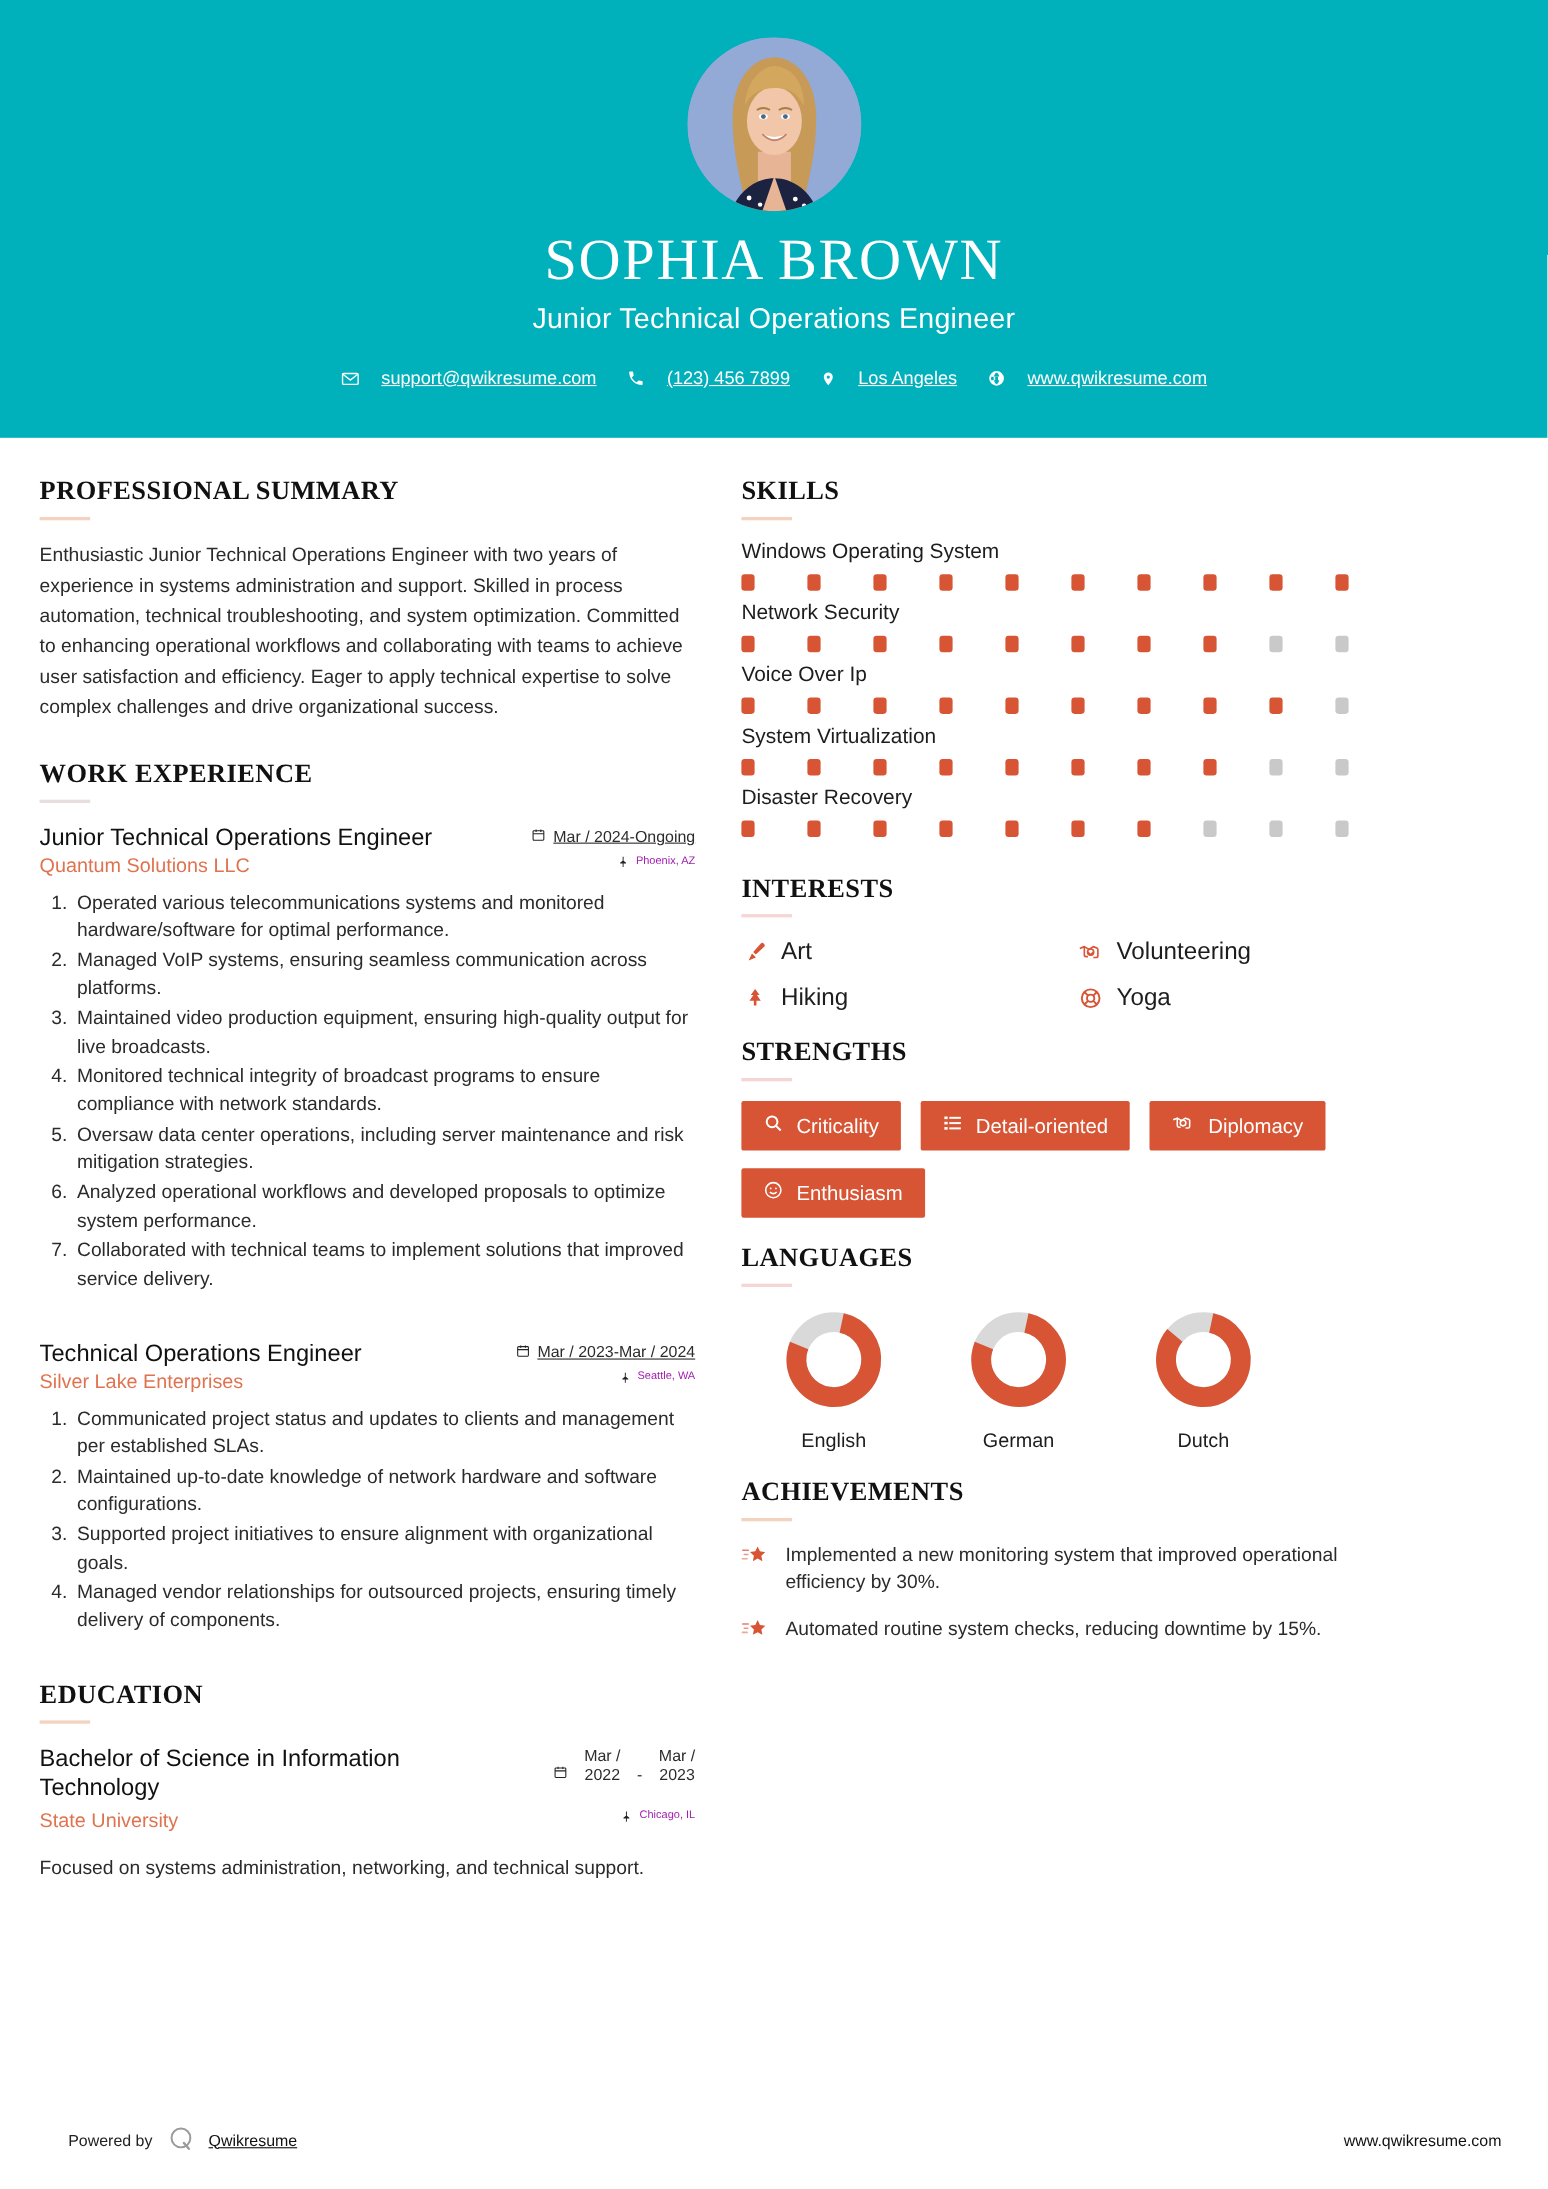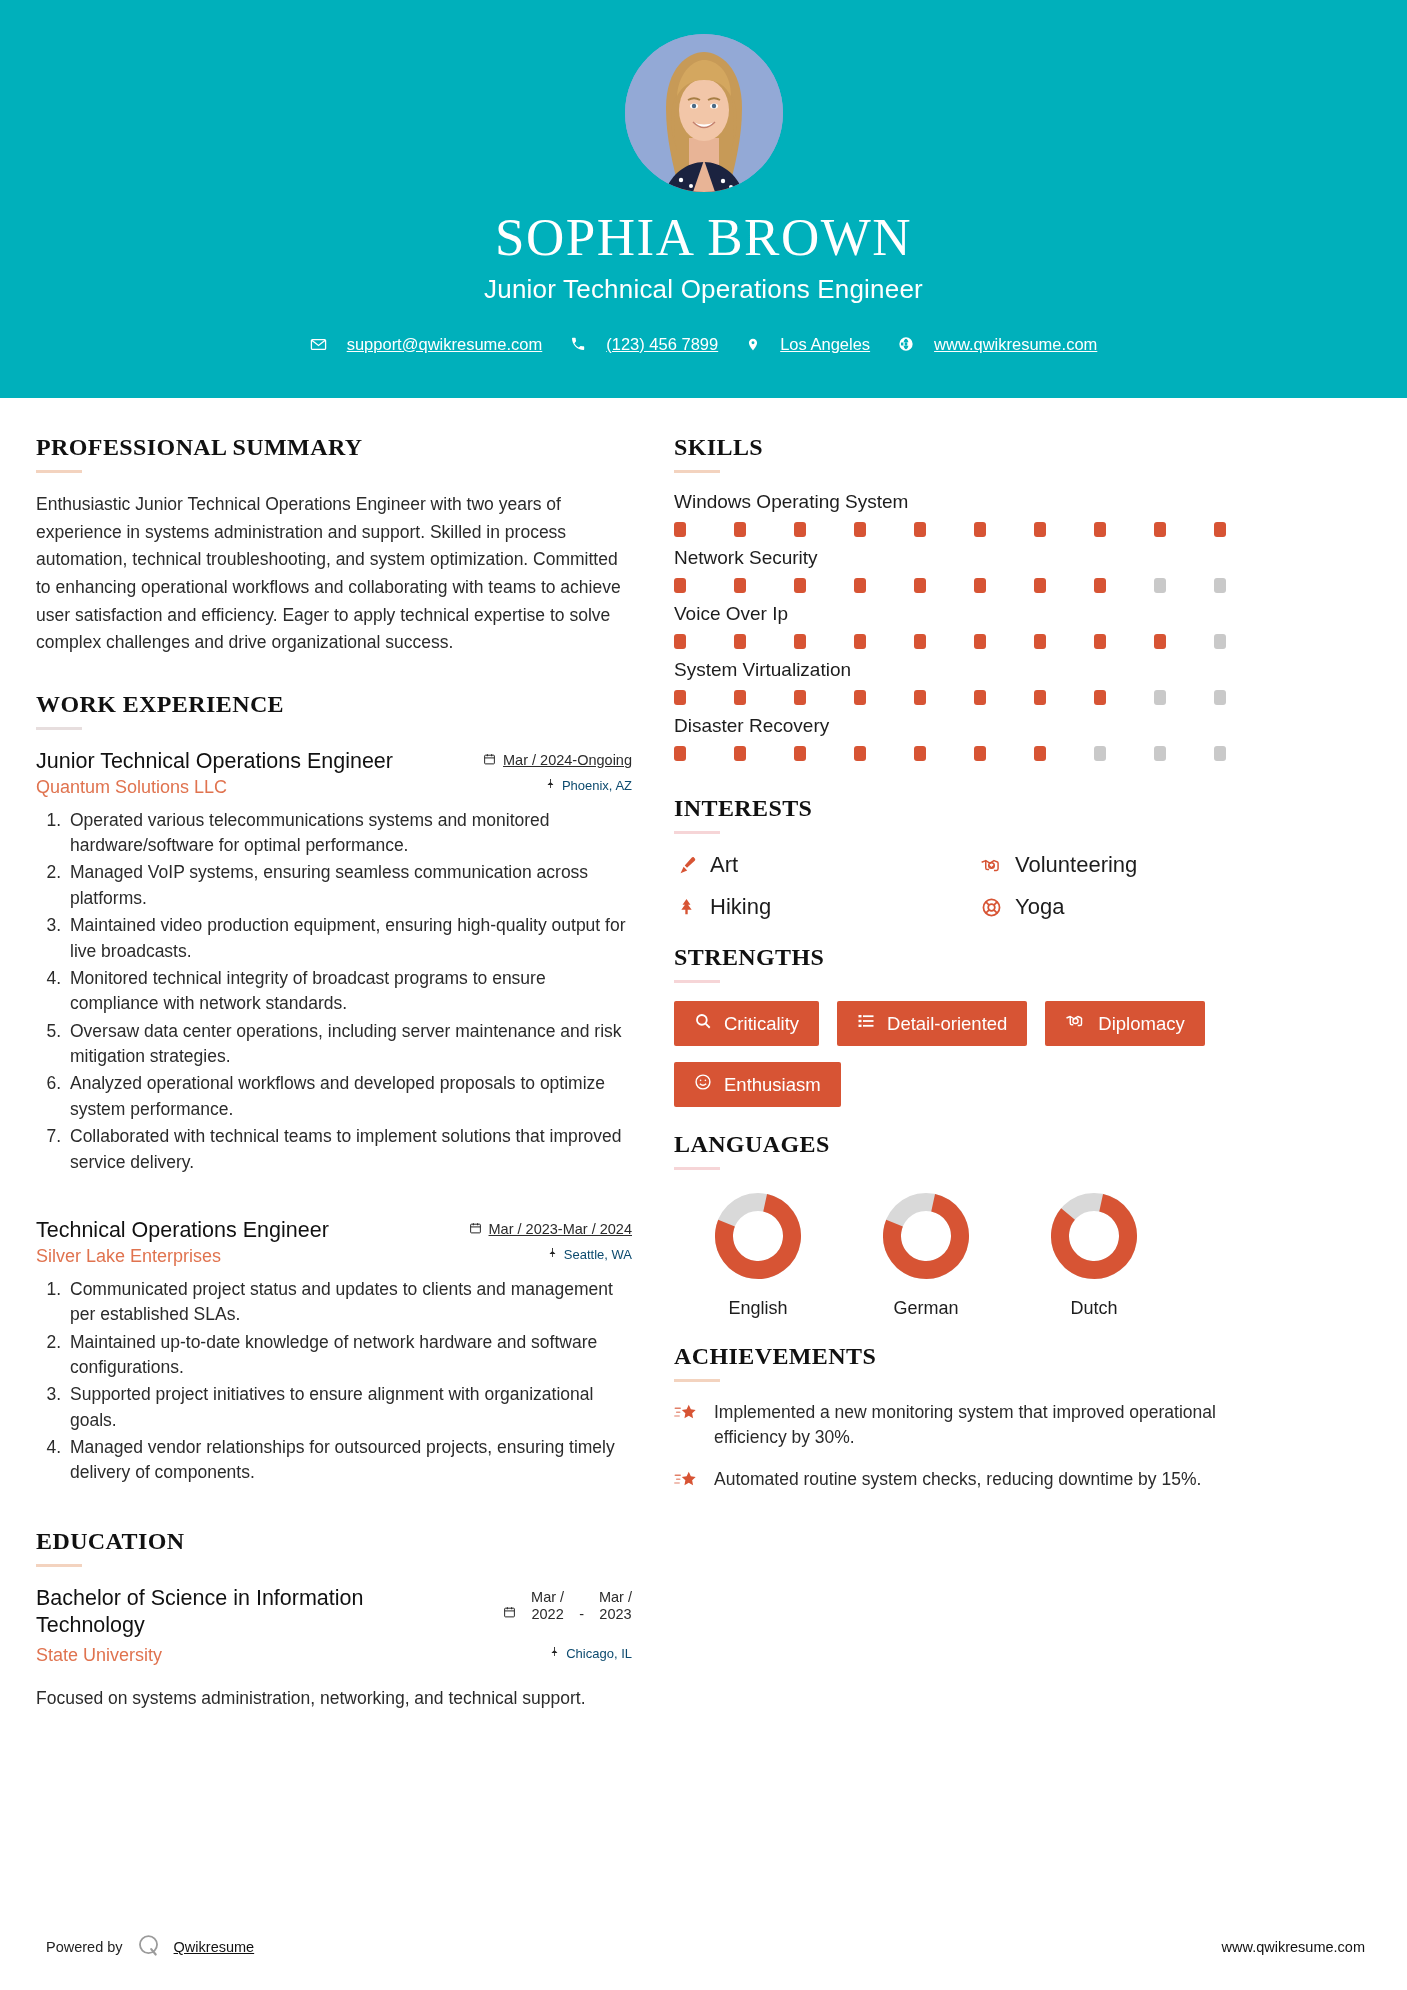--- a/index.html
+++ b/index.html
@@ -104,21 +104,21 @@
   .entry-role {
     font-size: 21.5px; color: #111; font-weight: 400; line-height: 1.25;
     max-width: 430px;
   }
   .entry-meta { text-align: right; padding-top: 4px; white-space: nowrap; }
   .meta-line { display: flex; align-items: center; justify-content: flex-end; gap: 7px; font-size: 14.5px; color: #2b2b2b; text-decoration: underline; }
   .entry-sub {
     display: flex; justify-content: space-between; align-items: flex-start; margin-top: 2px;
   }
   .entry-org { font-size: 18px; color: #e0734f; }
-  .entry-loc { display: flex; align-items: flex-end; gap: 6px; font-size: 13px; color: #0c4a6e; }
+  .entry-loc { display: flex; align-items: flex-start; gap: 6px; font-size: 10px; color: #a21caf; }
   ol.bullets { margin: 10px 0 0 0; padding-left: 30px; }
   ol.bullets li {
     font-size: 17.5px; line-height: 1.45; color: #2b2b2b; margin-bottom: 2px;
     padding-left: 4px;
   }
   .edu-desc { font-size: 17.5px; line-height: 1.45; color: #2b2b2b; margin-top: 20px; }
   .edu-dates { display: flex; align-items: flex-end; gap: 15px; font-size: 14.5px; color: #2b2b2b; }
   .edu-dates .d { text-align: center; line-height: 1.15; }
   .edu-dash { padding-top: 2px; }
 
@@ -156,21 +156,21 @@
   .lang { width: 168px; text-align: center; }
   .lang-label { font-size: 18px; color: #1d1d1d; margin-top: 10px; }
 
   
   .ach { display: flex; gap: 14px; margin-bottom: 16px; align-items: flex-start; }
   .ach .ic { flex: 0 0 26px; padding-top: 3px; }
   .ach .tx { font-size: 17.5px; line-height: 1.45; color: #2b2b2b; }
 
   
   .footer {
-    position: absolute; left: 0; right: 0; bottom: 28px;
+    position: absolute; left: 16px; right: 0; bottom: 28px;
     display: flex; justify-content: space-between; align-items: center;
     padding: 0 42px 0 46px;
   }
   .powered { display: flex; align-items: center; gap: 12px; font-size: 14.5px; color: #222; }
   .brand-link { text-decoration: underline; font-size: 14.5px; color: #111; }
   .footer-url { font-size: 14.5px; color: #111; }
 </style>
 </head>
 <body>
 

